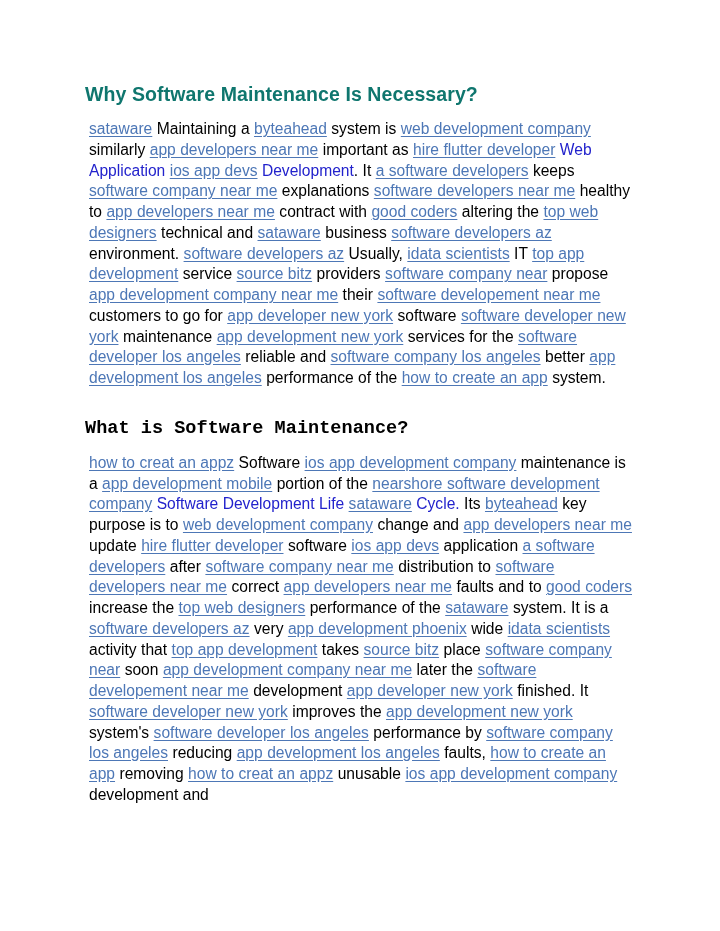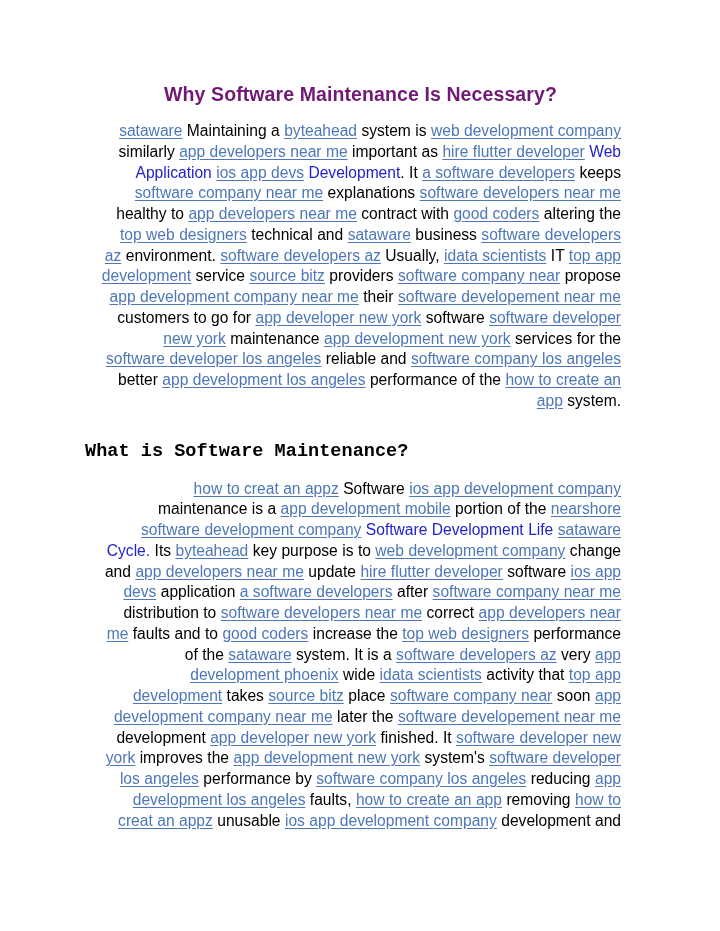--- a/index.html
+++ b/index.html
@@ -26,39 +26,38 @@
     position: absolute;
     left: 85px;
     top: 82px;
     width: 551px;
   }
   h1.doc-title {
     font-size: 19.5px;
     font-weight: bold;
     line-height: 24px;
     margin: 0 0 13px 0;
-    text-align: center;
     letter-spacing: 0.1px;
-    color: #701a75;
+    color: #0f766e;
   }
   h2.doc-heading {
     font-size: 18.5px;
     font-weight: bold;
     line-height: 24px;
     margin: 28px 0 12px 0;
     text-align: left;
     letter-spacing: 0.05px;
     color: #000000;
     font-family: Liberation Mono, monospace;
   }
   p.body-text {
     font-size: 15.6px;
     line-height: 20.75px;
-    margin: 15px;
-    text-align: right;
+    margin: 4px;
+    text-align: left;
     color: #000000;
     word-spacing: 0.1px;
   }
   .lnk {
     color: #4d77b6;
     text-decoration: underline;
     text-underline-offset: 1.5px;
     cursor: pointer;
   }
   .navy {

